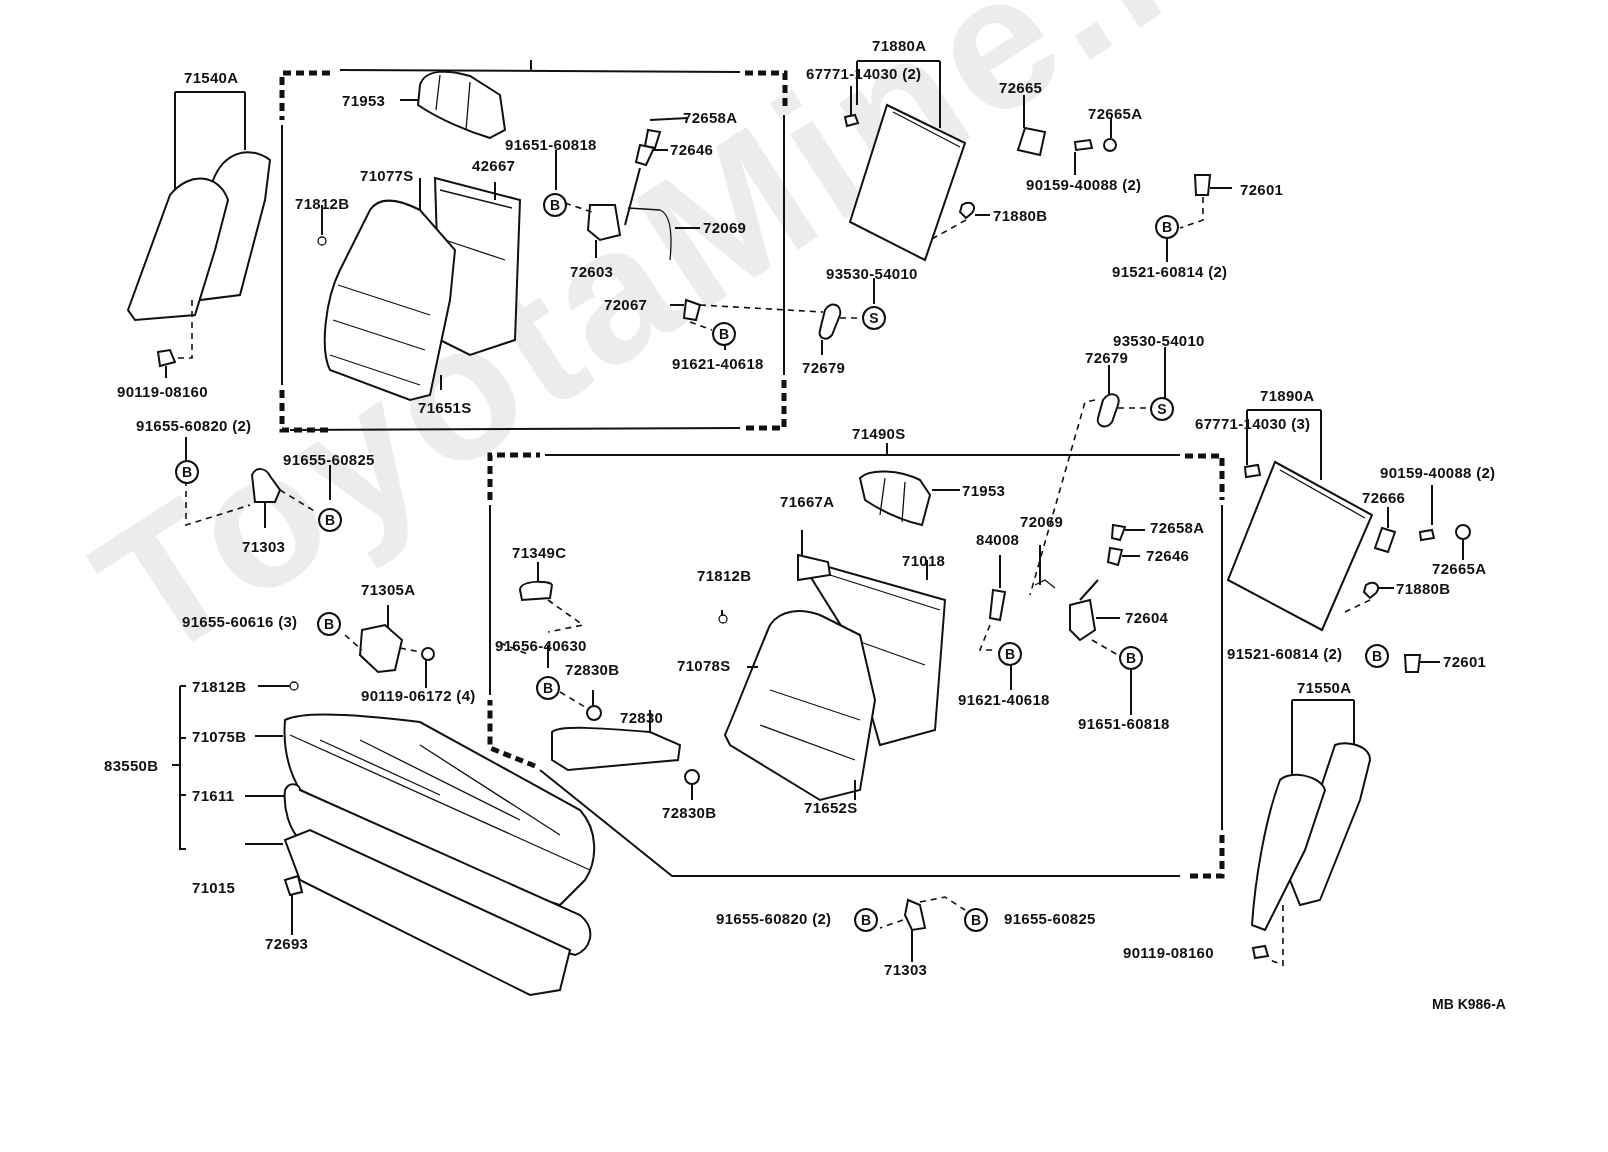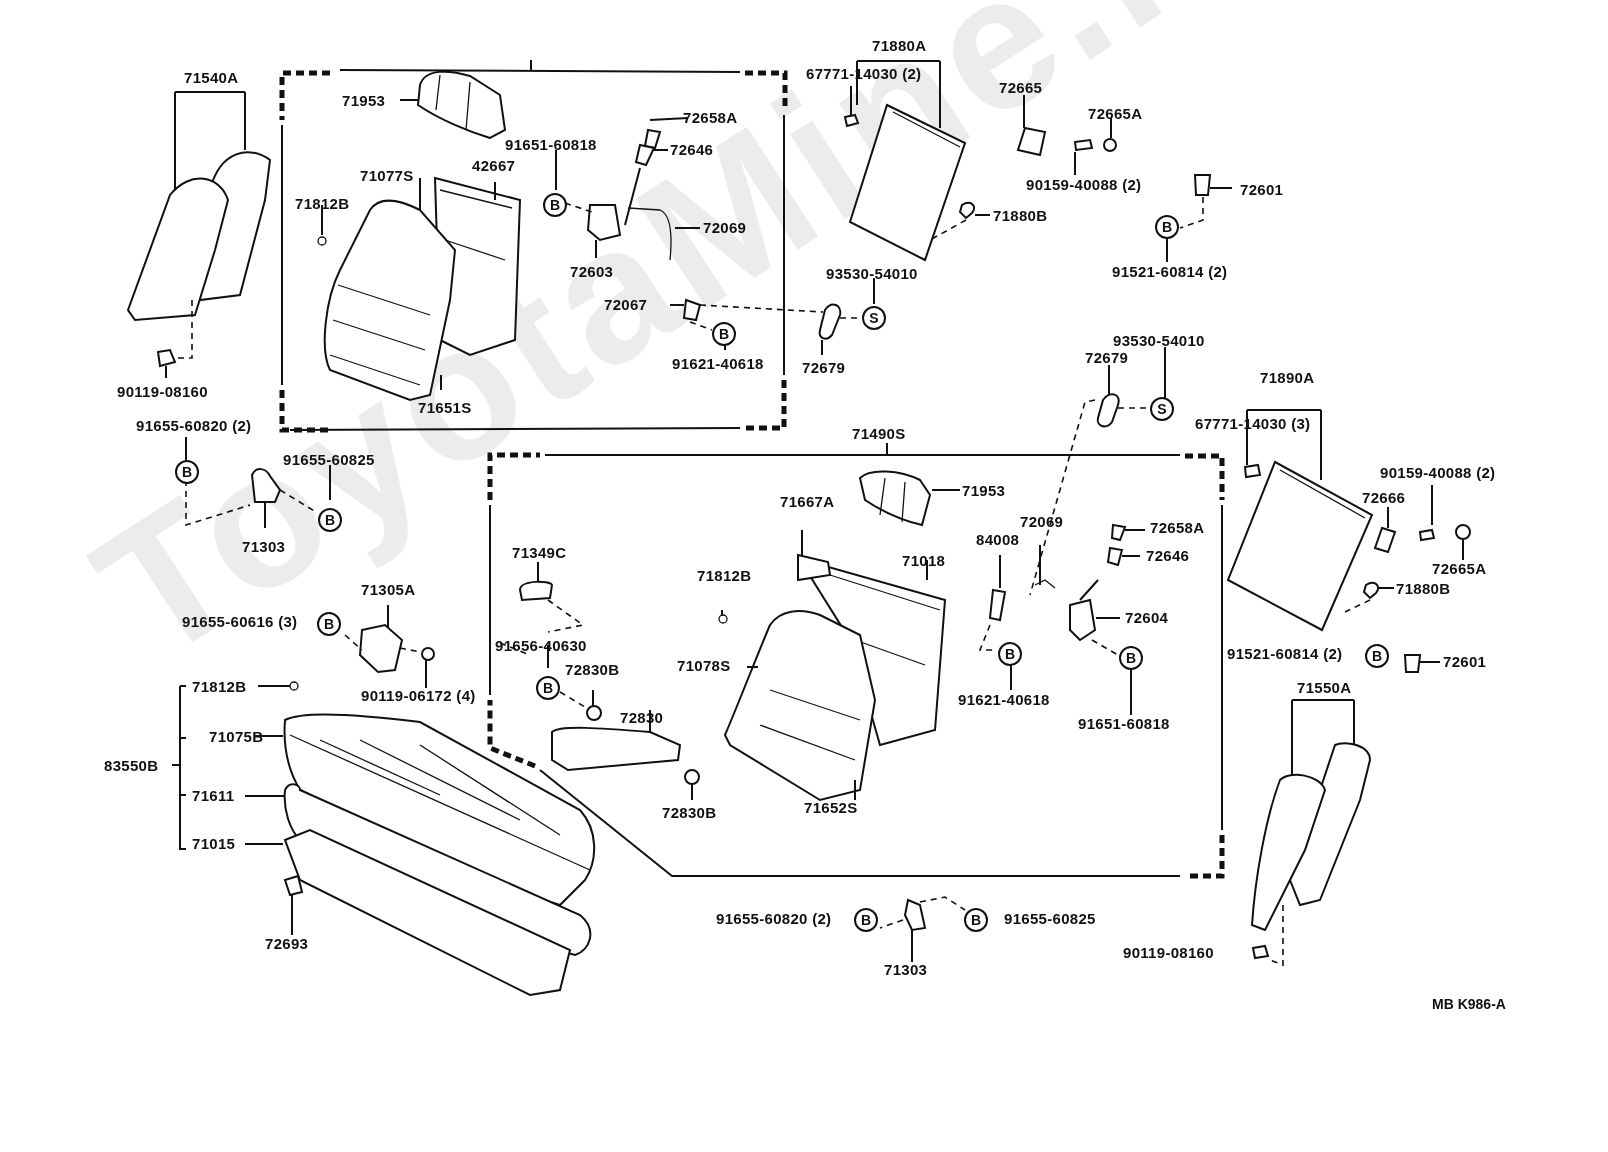--- a/index.html
+++ b/index.html
@@ -305,21 +305,21 @@
 <div class="lbl" style="left:1088px;top:106px">72665A</div>
 <div class="lbl" style="left:1026px;top:177px">90159-40088 (2)</div>
 <div class="lbl" style="left:1240px;top:182px">72601</div>
 <div class="circ" style="left:1155px;top:215px">B</div>
 <div class="lbl" style="left:1112px;top:264px">91521-60814 (2)</div>
 
 <div class="lbl" style="left:1113px;top:333px">93530-54010</div>
 <div class="lbl" style="left:1085px;top:350px">72679</div>
 <div class="circ" style="left:1150px;top:397px">S</div>
 
-<div class="lbl" style="left:1260px;top:370px">71890A</div>
+<div class="lbl" style="left:1260px;top:388px">71890A</div>
 <div class="lbl" style="left:1195px;top:416px">67771-14030 (3)</div>
 <div class="lbl" style="left:1380px;top:465px">90159-40088 (2)</div>
 <div class="lbl" style="left:1362px;top:490px">72666</div>
 <div class="lbl" style="left:1432px;top:561px">72665A</div>
 <div class="lbl" style="left:1396px;top:581px">71880B</div>
 <div class="lbl" style="left:1227px;top:646px">91521-60814 (2)</div>
 <div class="circ" style="left:1365px;top:644px">B</div>
 <div class="lbl" style="left:1443px;top:654px">72601</div>
 
 <div class="lbl" style="left:136px;top:418px">91655-60820 (2)</div>
@@ -328,23 +328,23 @@
 <div class="circ" style="left:318px;top:508px">B</div>
 <div class="lbl" style="left:242px;top:539px">71303</div>
 
 <div class="lbl" style="left:361px;top:582px">71305A</div>
 <div class="lbl" style="left:182px;top:614px">91655-60616 (3)</div>
 <div class="circ" style="left:317px;top:612px">B</div>
 <div class="lbl" style="left:361px;top:688px">90119-06172 (4)</div>
 
 <div class="lbl" style="left:192px;top:679px">71812B</div>
 <div class="lbl" style="left:104px;top:758px">83550B</div>
-<div class="lbl" style="left:209px;top:729px">71075B</div>
+<div class="lbl" style="left:192px;top:729px">71075B</div>
 <div class="lbl" style="left:192px;top:788px">71611</div>
-<div class="lbl" style="left:192px;top:836px">71015</div>
+<div class="lbl" style="left:192px;top:880px">71015</div>
 <div class="lbl" style="left:265px;top:936px">72693</div>
 
 <div class="lbl" style="left:852px;top:426px">71490S</div>
 <div class="lbl" style="left:962px;top:483px">71953</div>
 <div class="lbl" style="left:512px;top:545px">71349C</div>
 <div class="lbl" style="left:495px;top:638px">91656-40630</div>
 <div class="circ" style="left:536px;top:676px">B</div>
 <div class="lbl" style="left:565px;top:662px">72830B</div>
 <div class="lbl" style="left:620px;top:710px">72830</div>
 <div class="lbl" style="left:662px;top:805px">72830B</div>

